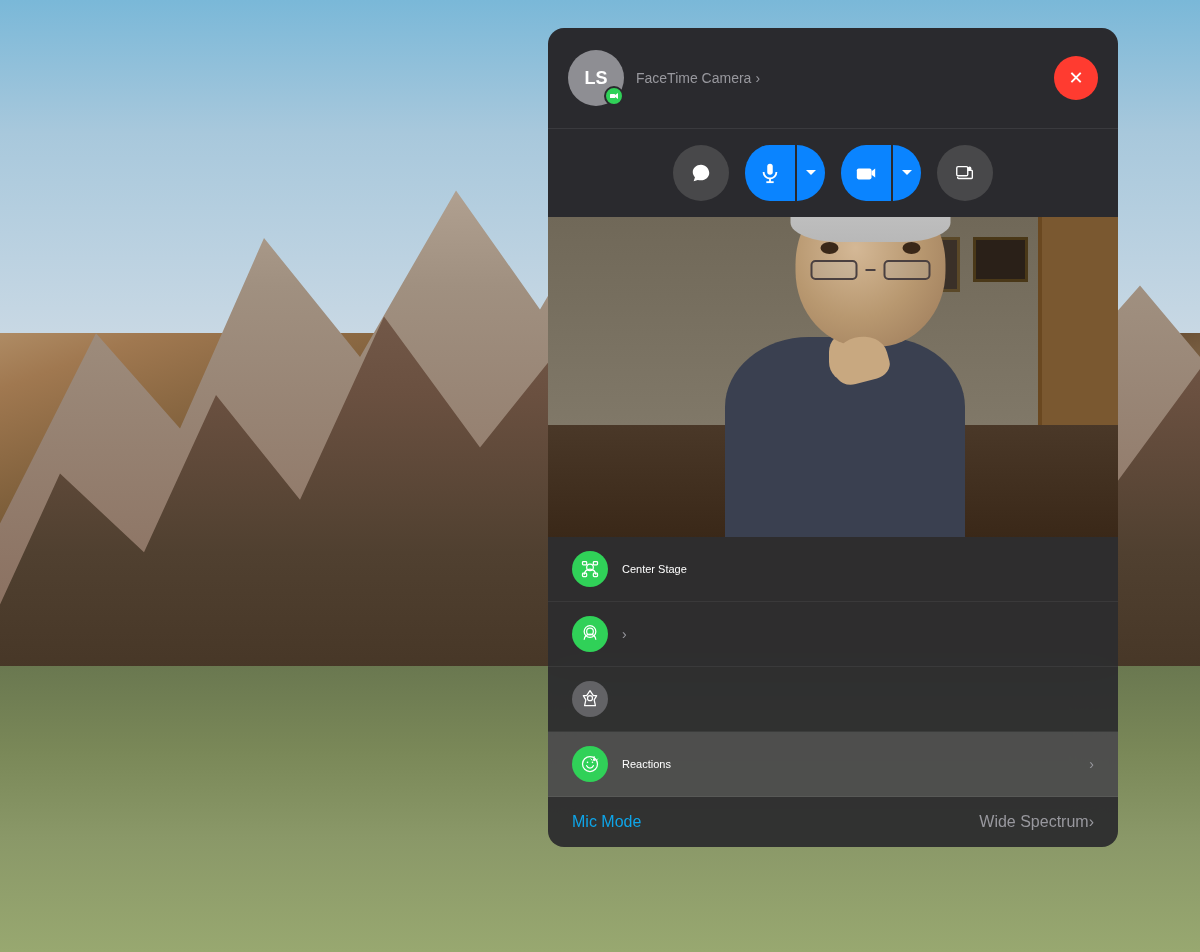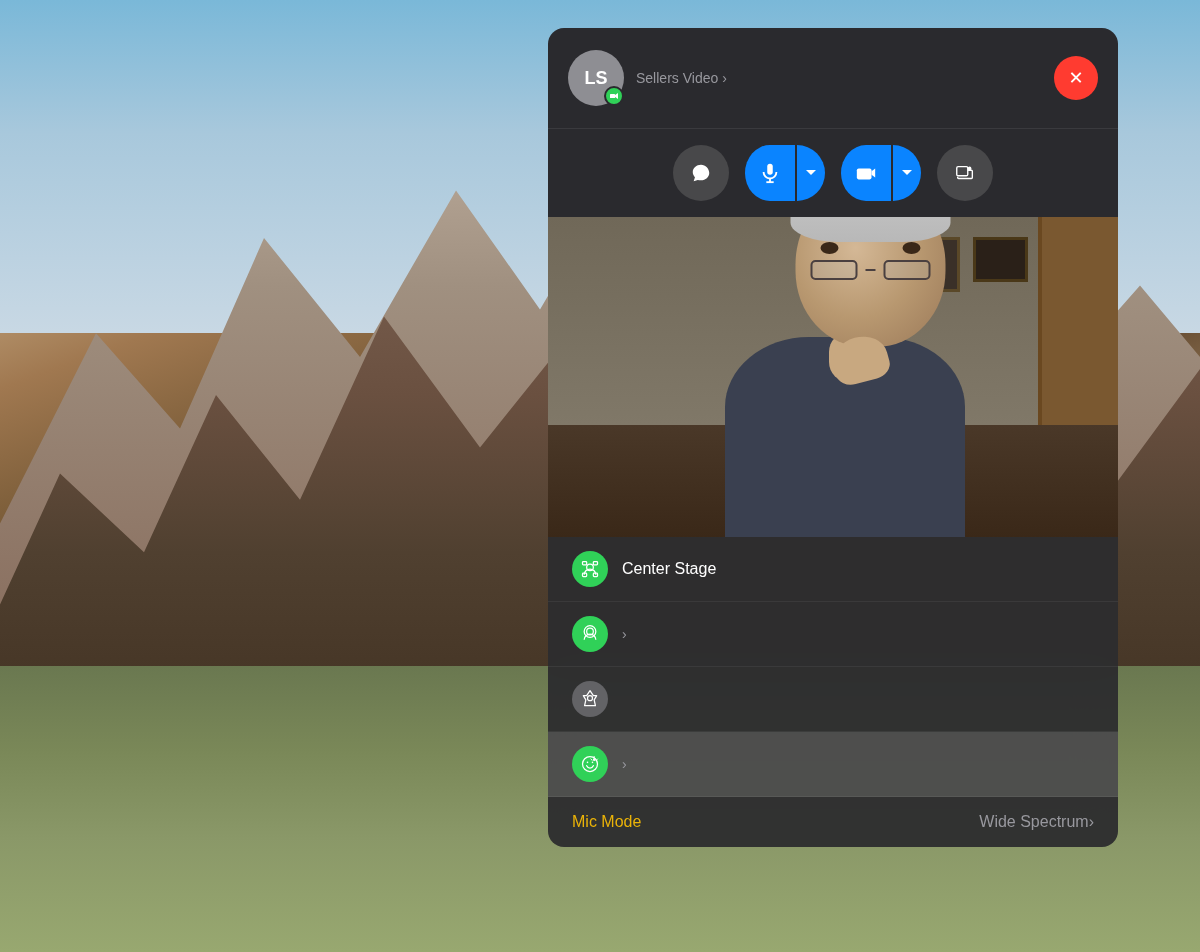--- a/index.html
+++ b/index.html
@@ -246,40 +246,40 @@
 
     .menu-icon.green {
       background: #30d158;
     }
 
     .menu-icon.gray-dark {
       background: #636366;
     }
 
     .menu-item-label {
-      font-size: 16px;
+      font-size: 11px;
       color: white;
       flex: 1;
     }
 
     .menu-item-chevron {
       color: #98989e;
       font-size: 14px;
     }
 
     .mic-mode-row {
       padding: 16px 24px;
       display: flex;
       align-items: center;
       justify-content: space-between;
     }
 
     .mic-mode-label {
       font-size: 16px;
-      color: #eab308;
+      color: #0ea5e9;
       text-align: right;
     }
 
     .mic-mode-value {
       font-size: 16px;
       color: #98989e;
       display: flex;
       align-items: center;
     }
 
@@ -341,21 +341,21 @@
       <div class="avatar-badge">
         <svg viewBox="0 0 10 10" fill="white">
           <rect x="1" y="3" width="5" height="4" rx="0.5"></rect>
           <polygon points="6,4 9,2 9,8 6,6"></polygon>
         </svg>
       </div>
     </div>
 
     <div class="contact-info">
       <div class="contact-subtitle">
-        <span>Sellers Video</span>
+        <span>FaceTime Camera</span>
         <span class="chevron">›</span>
       </div>
     </div>
 
     <button class="close-btn">✕</button>
   </div>
 
   <div class="controls-bar">
 
     <button class="control-btn gray">
@@ -482,20 +482,21 @@
       <div class="menu-icon green">
         <svg width="20" height="20" viewBox="0 0 24 24" fill="white">
           <circle cx="12" cy="12" r="9" fill="none" stroke="white" stroke-width="1.5"></circle>
           <circle cx="9" cy="10" r="1" fill="white"></circle>
           <circle cx="15" cy="10" r="1" fill="white"></circle>
           <path d="M8 14s1.5 3 4 3 4-3 4-3" fill="none" stroke="white" stroke-width="1.5" stroke-linecap="round"></path>
           <circle cx="17" cy="7" r="1.5" fill="white"></circle>
           <path d="M17 5v-2M19.5 7.5l1.5-1.5M14.5 7.5l-1.5-1.5" stroke="white" stroke-width="1.2" stroke-linecap="round"></path>
         </svg>
       </div>
+      <span class="menu-item-label">Reactions</span>
       <span class="menu-item-chevron">›</span>
     </div>
 
     <div class="mic-mode-row">
       <span class="mic-mode-label">Mic Mode</span>
       <div class="mic-mode-value">
         <span>Wide Spectrum</span>
         <span>›</span>
       </div>
     </div>

